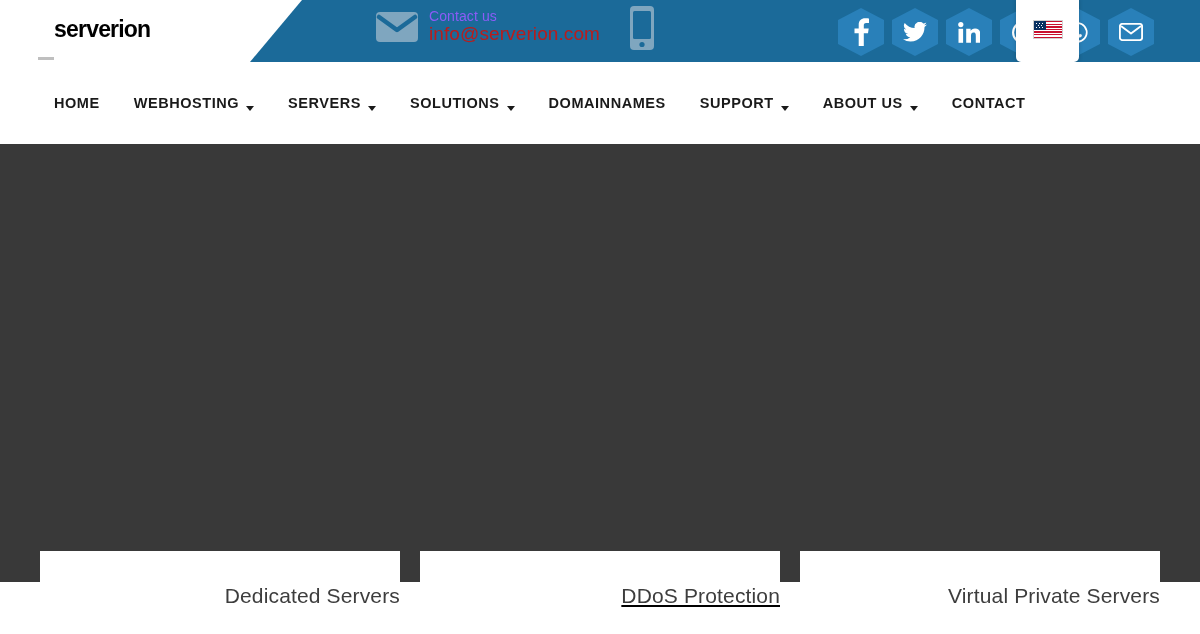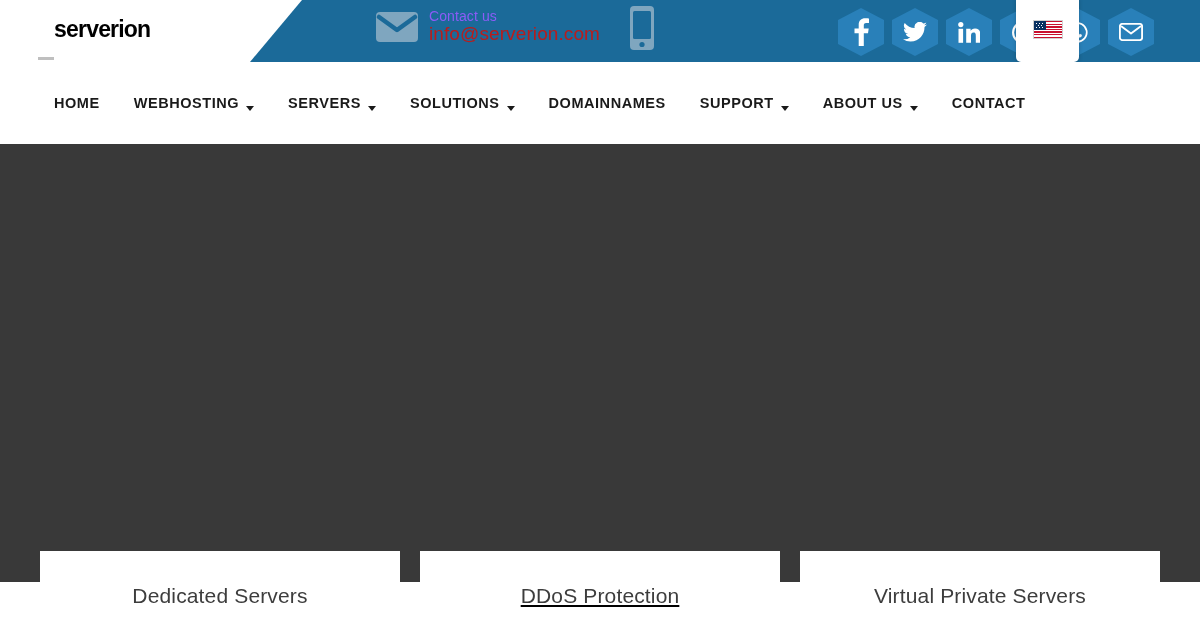--- a/index.html
+++ b/index.html
@@ -88,21 +88,21 @@
   .caret { width:0; height:0; border-left:4.5px solid transparent; border-right:4.5px solid transparent;
            border-top:5px solid #1a1a1a; display:inline-block; margin-top:2px; }
 
   
   .hero { position:absolute; left:0; top:144px; width:1200px; height:438px; background:#393939; }
 
   
   .cards { position:absolute; left:0; top:551px; width:1200px; height:83px; }
   .card {
     position:absolute; top:0; height:83px; background:#ffffff;
-    display:flex; align-items:flex-start; justify-content:center;
+    display:flex; align-items:flex-start; justify-content:flex-end;
   }
   .card-title {
     margin-top:33px; font-size:21px; color:#3d3d3d; font-weight:400;
     letter-spacing:.15px; white-space:nowrap;
     font-family:"Liberation Sans", sans-serif;
   }
   .card-1 { left:40px;  width:360px; }
   .card-2 { left:420px; width:360px;text-decoration:underline; }
   .card-3 { left:800px; width:360px; }
 

